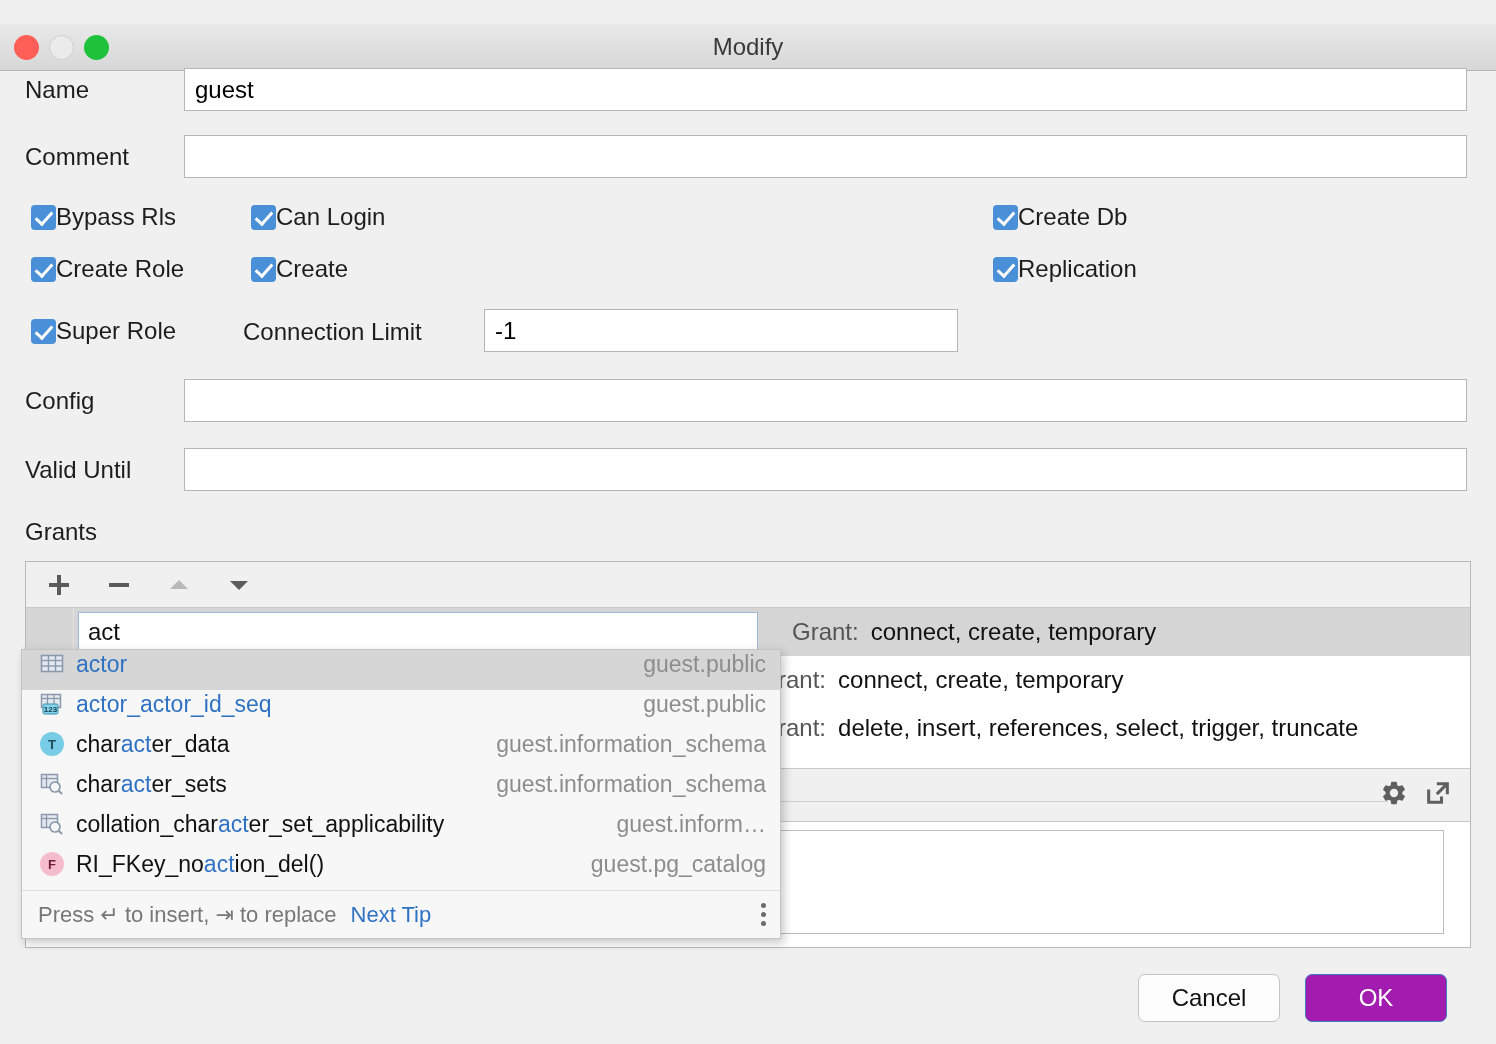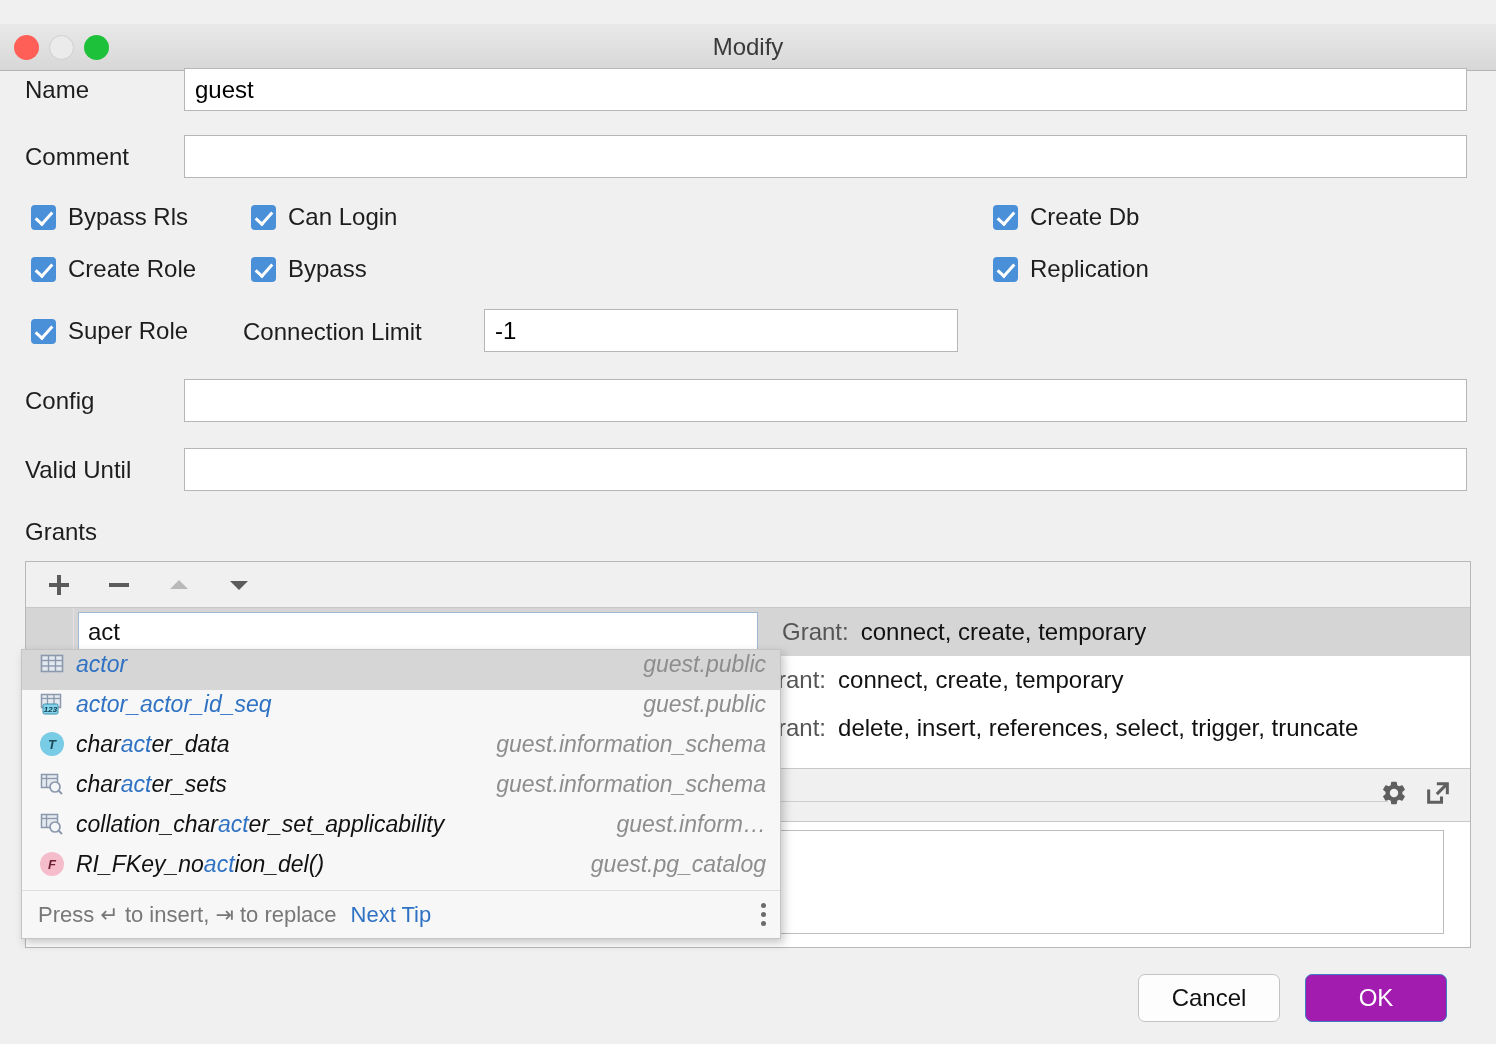--- a/index.html
+++ b/index.html
@@ -76,21 +76,21 @@
     align-items: center;
     outline: none;
     font-family: "Liberation Sans", sans-serif;
   }
 
   
   .cbrow {
     position: absolute;
     display: flex;
     align-items: center;
-    gap: 12px;
+    gap: 0;
   }
   .cbox {
     width: 25px; height: 25px;
     border-radius: 4px;
     background: #4a90d9;
     position: relative;
     flex: none;
   }
   .cbox::after {
     content: "";
@@ -219,21 +219,20 @@
     box-shadow: 3px 4px 9px rgba(0,0,0,0.22);
     z-index: 50;
   }
   .pitem {
     height: 40px;
     display: flex;
     align-items: center;
     padding: 0 14px 12px 16px;
     box-sizing: border-box;
     position: relative;
-    font-style: italic;
   }
   .pitem.sel { background: #d6d6d6; }
   .picon {
     width: 28px; height: 26px;
     flex: none;
     margin-right: 10px;
     display: flex;
     align-items: center;
     justify-content: center;
   }
@@ -354,21 +353,21 @@
     <span class="cbox"></span>
     <span class="cblabel">Create Db</span>
   </div>
 
   <div class="cbrow" style="left:31px; top:255px;">
     <span class="cbox"></span>
     <span class="cblabel">Create Role</span>
   </div>
   <div class="cbrow" style="left:251px; top:255px;">
     <span class="cbox"></span>
-    <span class="cblabel">Bypass</span>
+    <span class="cblabel">Create</span>
   </div>
   <div class="cbrow" style="left:993px; top:255px;">
     <span class="cbox"></span>
     <span class="cblabel">Replication</span>
   </div>
 
   <div class="cbrow" style="left:31px; top:317px;">
     <span class="cbox"></span>
     <span class="cblabel">Super Role</span>
   </div>
@@ -407,21 +406,21 @@
           <polygon points="4,9 22,9 13,18" fill="#5b5b5b"></polygon>
         </svg>
       </span>
     </div>
 
     <div class="tbl-rows">
 
       <div class="grow selected">
         <span class="gutter"></span>
         <span class="inline-editor">act</span>
-        <span class="gcell gname" style="margin-left:20px;">Grant:</span>
+        <span class="gcell gname" style="margin-left:30px;">Grant:</span>
         <span class="gcell" style="margin-left:8px;">connect, create, temporary</span>
       </div>
 
       <div class="grow">
         <span class="gutter"></span>
         <span class="gcell gname" style="margin-left:700px;">rant:</span>
         <span class="gcell" style="margin-left:8px;">connect, create, temporary</span>
       </div>
 
       <div class="grow">

